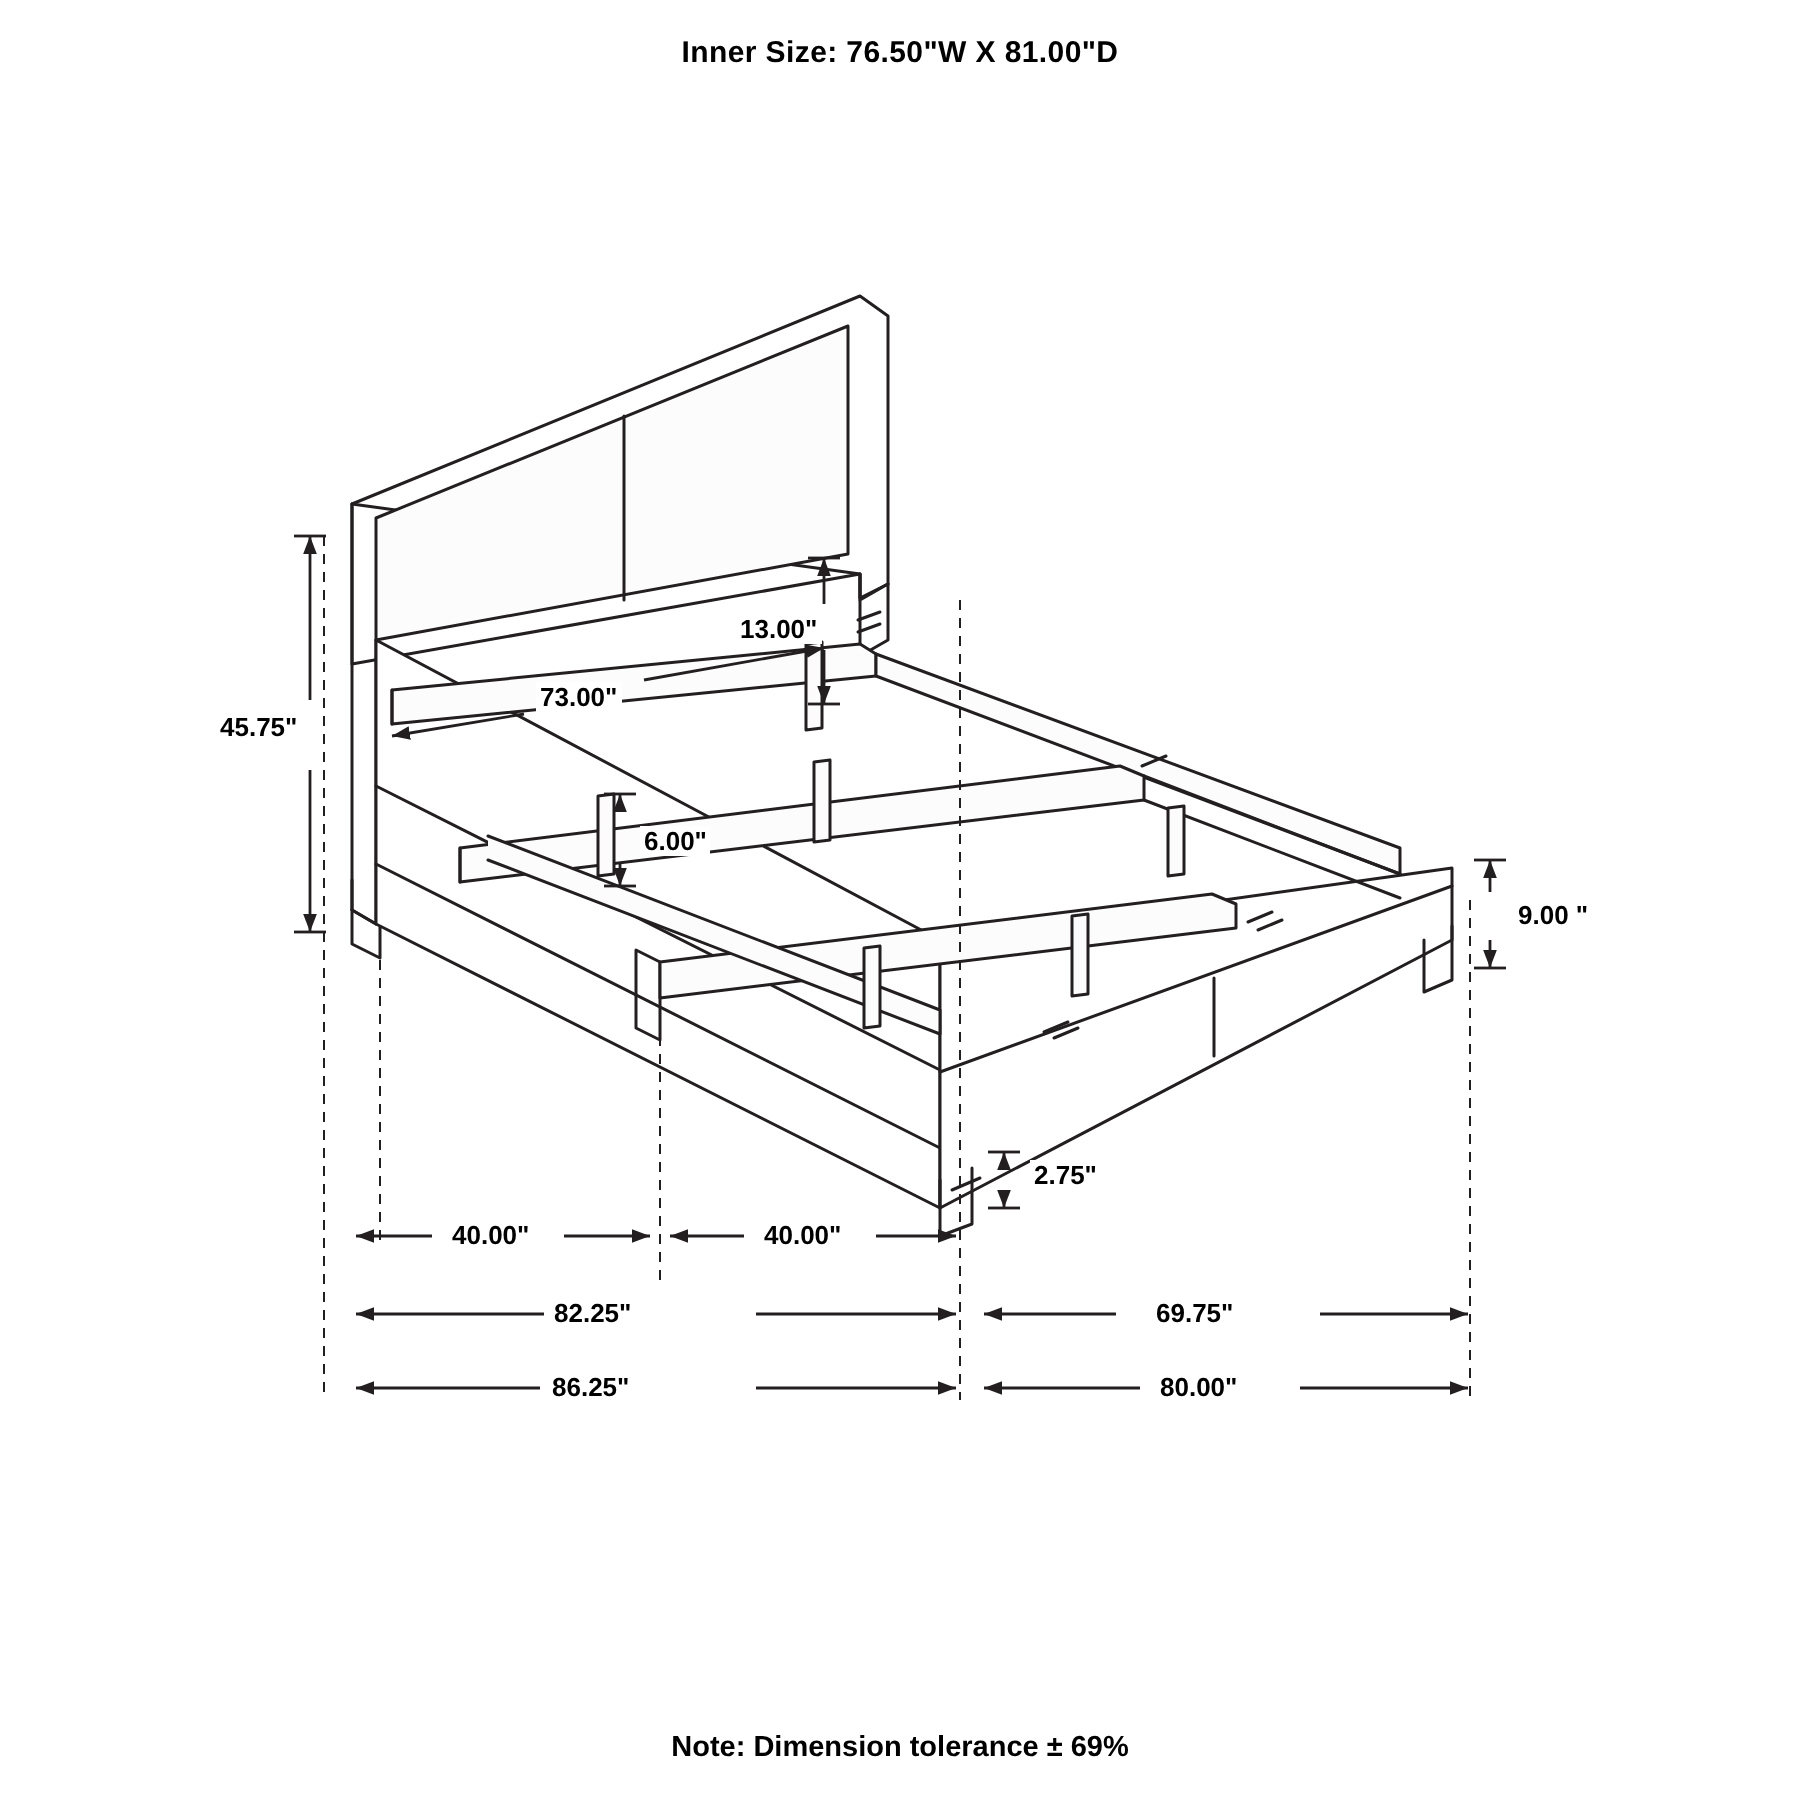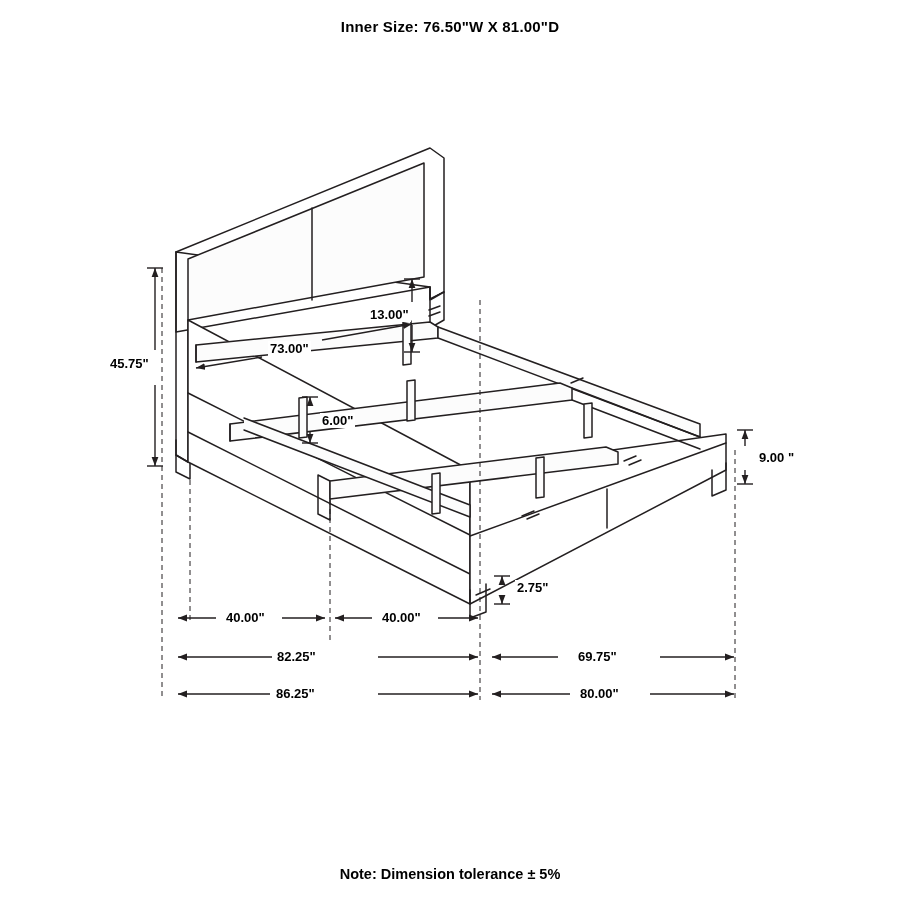--- a/index.html
+++ b/index.html
@@ -200,14 +200,14 @@
 
   <div class="dimlabel" style="left:224px; top:610px;">40.00"</div>
   <div class="dimlabel" style="left:380px; top:610px;">40.00"</div>
 
   <div class="dimlabel" style="left:275px; top:649px;">82.25"</div>
   <div class="dimlabel" style="left:576px; top:649px;">69.75"</div>
 
   <div class="dimlabel" style="left:274px; top:686px;">86.25"</div>
   <div class="dimlabel" style="left:578px; top:686px;">80.00"</div>
 
-  <div class="note">Note: Dimension tolerance ± 5%</div>
+  <div class="note">Note: Dimension tolerance ± 69%</div>
 </div>
 
 </body></html>

